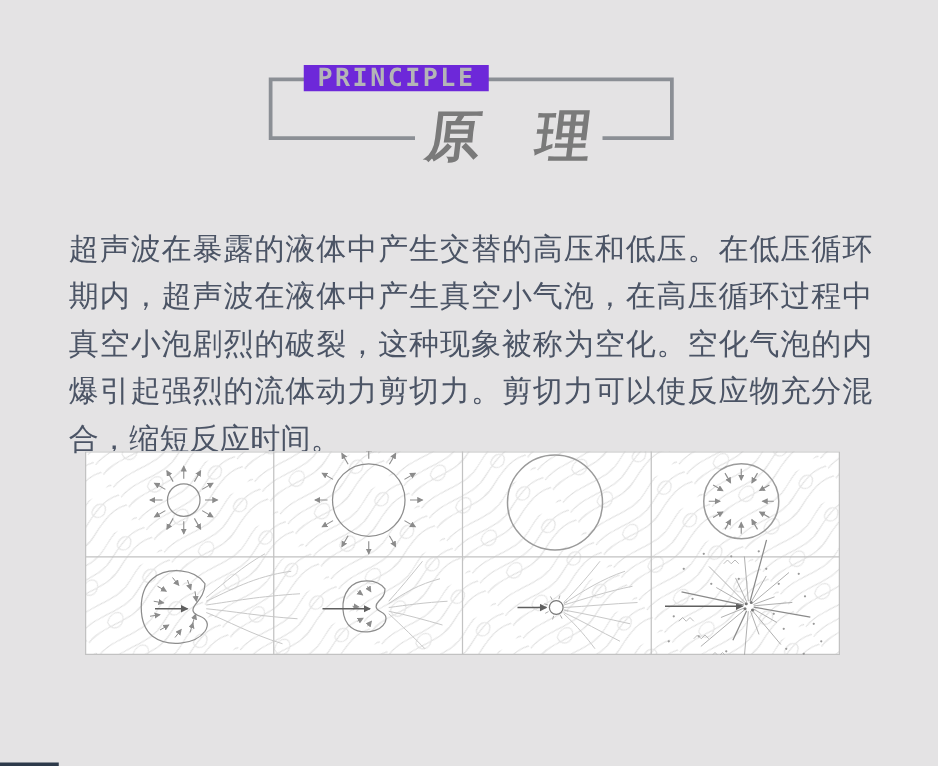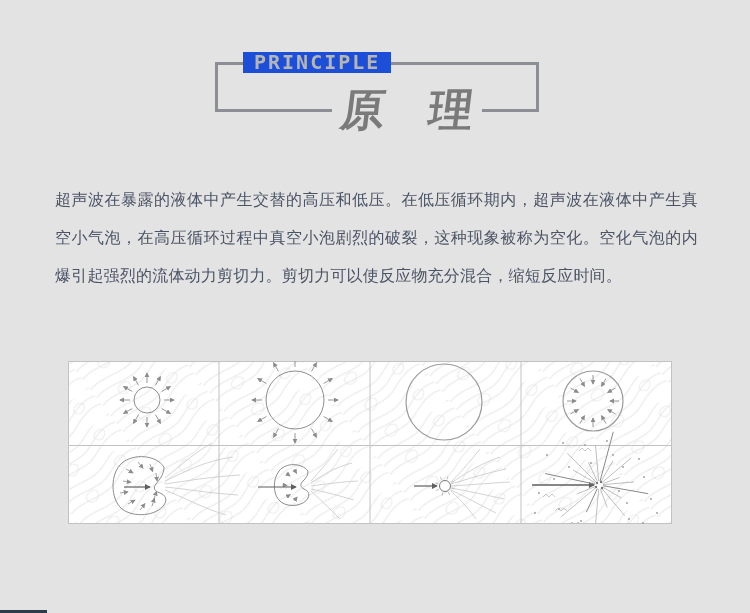--- a/index.html
+++ b/index.html
@@ -11,21 +11,21 @@
     font-family:"Liberation Sans",sans-serif;
   }
   
   .title-frame{
     position:absolute;left:215px;top:62px;
     width:318px;height:44px;
     border:3px solid #8b8f95;
   }
   .eyebrow{
     position:absolute;left:243px;top:52px;
-    background:#1d4ed8;
+    background:#6d28d9;
     padding:0 11px;
     font-family:"DejaVu Sans Mono","Liberation Mono",monospace;
     font-weight:bold;
     font-size:20px;line-height:21px;
     letter-spacing:2px;
     color:#b4b5b7;
     white-space:nowrap;
   }
   .page-title{
     position:absolute;left:332px;top:85px;
@@ -39,21 +39,21 @@
     font-weight:bold;
     color:#7a7a7a;
     transform:skewX(-7deg);
     font-family:"Liberation Sans",sans-serif;
   }
   
   .principle-paragraph{
     position:absolute;left:55px;top:181px;
     width:643px;
     margin:0;
-    font-size:16px;line-height:38px;
+    font-size:24px;line-height:38px;
     color:#4b5465;
     text-align:justify;
     letter-spacing:0.2px;
   }
   
   .diagram-wrap{
     position:absolute;left:68px;top:361px;
     width:604px;height:163px;
     background:#ffffff;
   }

